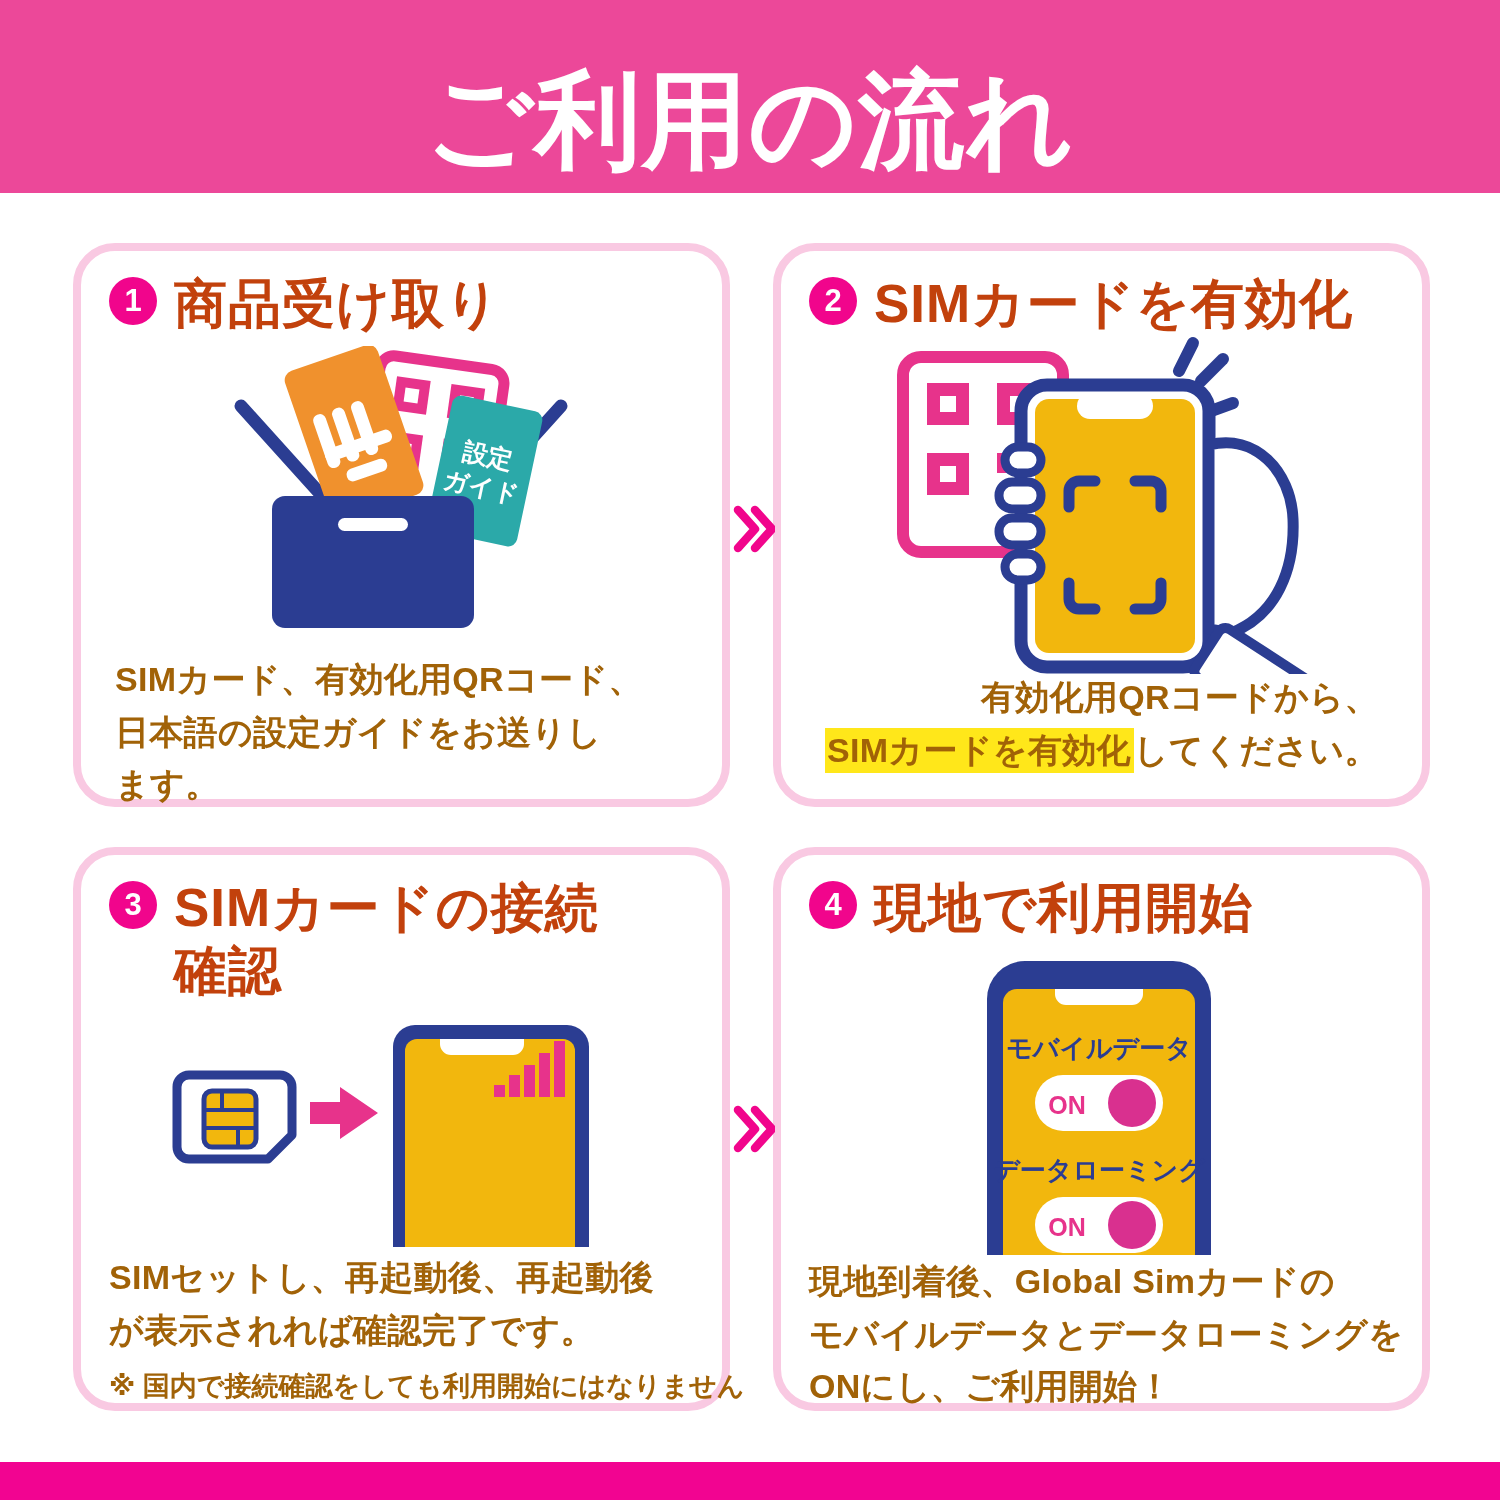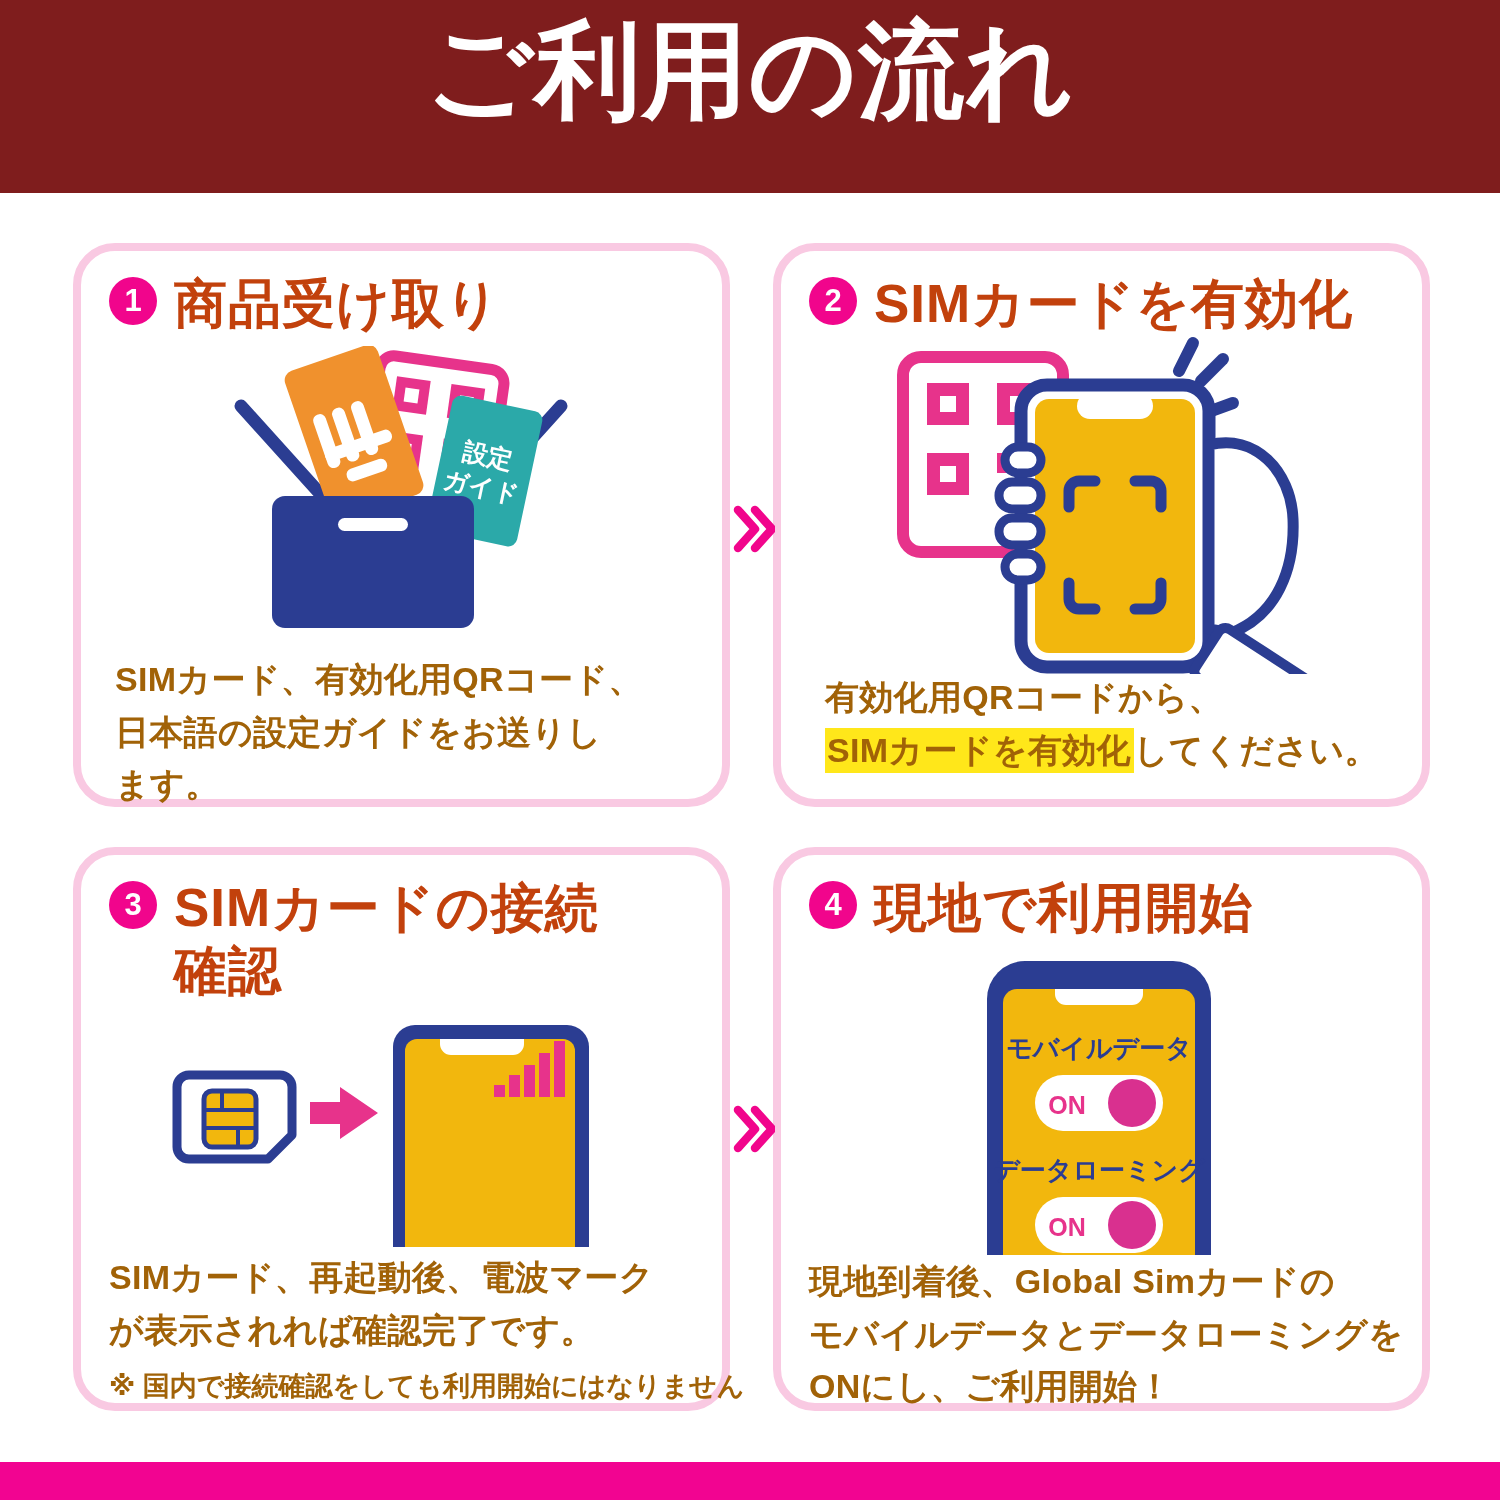--- a/index.html
+++ b/index.html
@@ -1,42 +1,42 @@
 <!DOCTYPE html>
 <html><head>
 <meta charset="utf-8">
 <style>
   html,body{margin:0;padding:0;background:#ffffff;}
   .canvas{
     position:relative;width:1500px;height:1500px;overflow:hidden;background:#ffffff;
     font-family:"Liberation Sans","DejaVu Sans",sans-serif;
   }
   
-  .header{position:absolute;left:0;top:0;width:1500px;height:193px;background:#7f1d1d;
-    display:flex;align-items:flex-start;justify-content:center;}
+  .header{position:absolute;left:0;top:0;width:1500px;height:193px;background:#ec4899;
+    display:flex;align-items:flex-end;justify-content:center;}
   .header-title{color:#ffffff;font-size:106px;font-weight:900;letter-spacing:1px;}
   .footer-bar{position:absolute;left:0;top:1462px;width:1500px;height:38px;background:#F20491;}
 
   
   .card{position:absolute;width:657px;height:564px;background:#ffffff;
     border:8px solid #F9C9E2;border-radius:42px;box-sizing:border-box;}
   #card1{left:73px;top:243px;}
   #card2{left:773px;top:243px;}
   #card3{left:73px;top:847px;}
   #card4{left:773px;top:847px;}
 
   .card-head{position:absolute;top:22px;left:28px;display:flex;gap:17px;align-items:flex-start;}
   .badge{flex:0 0 auto;width:48px;height:48px;border-radius:50%;background:#F1058C;color:#fff;
     font-size:31px;font-weight:900;display:flex;align-items:center;justify-content:center;margin-top:4px;}
   .card-title{font-size:53px;font-weight:900;color:#c2410c;line-height:1.18;letter-spacing:1px;}
 
   .body-text{position:absolute;left:34px;font-size:34px;font-weight:800;color:#a16207;
     line-height:1.55;letter-spacing:0.3px;white-space:nowrap;}
   #card1 .body-text{top:402px;}
-  #card2 .body-text{top:420px;left:44px;}
+  #card2 .body-text{top:420px;left:44px;text-align:right;}
   #card3 .body-text{top:396px;left:28px;}
   #card4 .body-text{top:400px;left:28px;}
   .indent1{margin-left:0px;}
   .hl{background:#FFE71A;padding:3px 3px 4px 2px;}
   .note{font-size:27px;font-weight:800;margin-top:10px;letter-spacing:0;}
 
   .illus{position:absolute;}
   #card1 .illus{left:105px;top:95px;}
   #card2 .illus{left:112px;top:78px;}
   #card3 .illus{left:25px;top:152px;}
@@ -199,21 +199,21 @@
         <g fill="#E7338B">
           <rect x="388" y="78" width="11" height="12"></rect>
           <rect x="403" y="68" width="11" height="22"></rect>
           <rect x="418" y="58" width="11" height="32"></rect>
           <rect x="433" y="46" width="11" height="44"></rect>
           <rect x="448" y="34" width="11" height="56"></rect>
         </g>
       </g>
     </svg>
     <div class="body-text">
-      <div>SIMカード、再起動後、電波マーク</div>
+      <div>SIMセットし、再起動後、再起動後</div>
       <div>が表示されれば確認完了です。</div>
       <div class="note">※ 国内で接続確認をしても利用開始にはなりません</div>
     </div>
   </div>
 
   <div class="card" id="card4">
     <div class="card-head">
       <div class="badge">4</div>
       <div class="card-title">現地で利用開始</div>
     </div>

